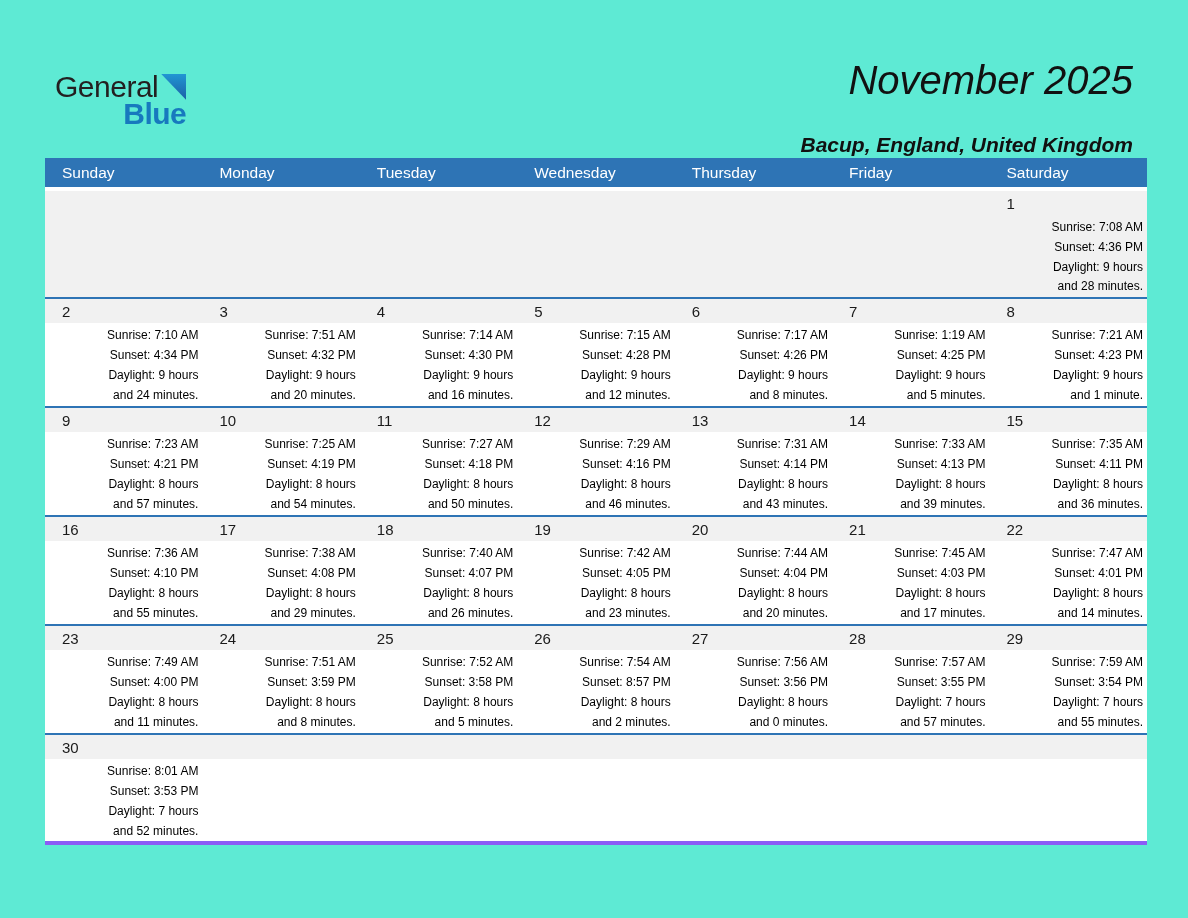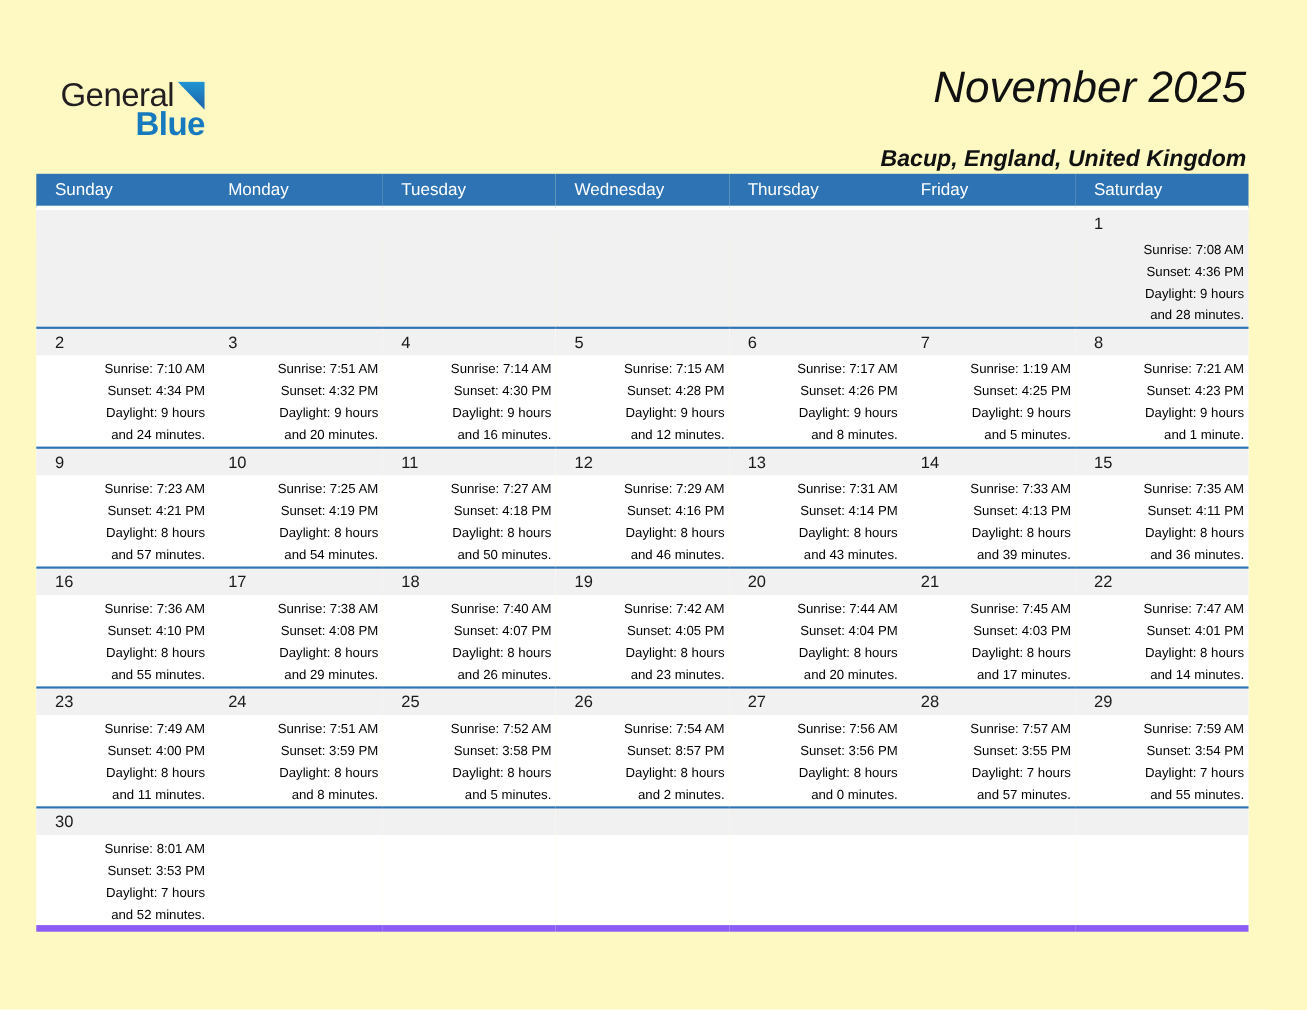--- a/index.html
+++ b/index.html
@@ -1,21 +1,21 @@
 <!DOCTYPE html>
 <html><head>
 <meta charset="utf-8">
 <style>
   * { box-sizing: border-box; }
   html, body { margin: 0; padding: 0; background: #ffffff; }
   .page {
     position: relative;
     width: 1188px;
     height: 918px;
-    background: #fef9c3;
+    background: #5eead4;
     font-family: "Liberation Sans", sans-serif;
     overflow: hidden;
   }
 
   
   .logo {
     position: absolute;
     left: 55px;
     top: 72px;
     line-height: 1;
@@ -61,26 +61,26 @@
   .location-subtitle {
     font-size: 21px;
     color: #111111;
     font-weight: 700;
     margin-top: 31px;
   }
 
   
   table.cal {
     position: absolute;
-    left: 33px;
+    left: 45px;
     top: 158px;
     width: 1102px;
     border-collapse: collapse;
     table-layout: fixed;
-    border-bottom: 6px solid #8b5cf6;
+    border-bottom: 4px solid #8b5cf6;
   }
   thead tr {
     background: #2e74b5;
     height: 31px;
     border-bottom: 4px solid #ffffff;
   }
   thead th {
     color: #ffffff;
     font-weight: 400;
     font-size: 15.5px;

